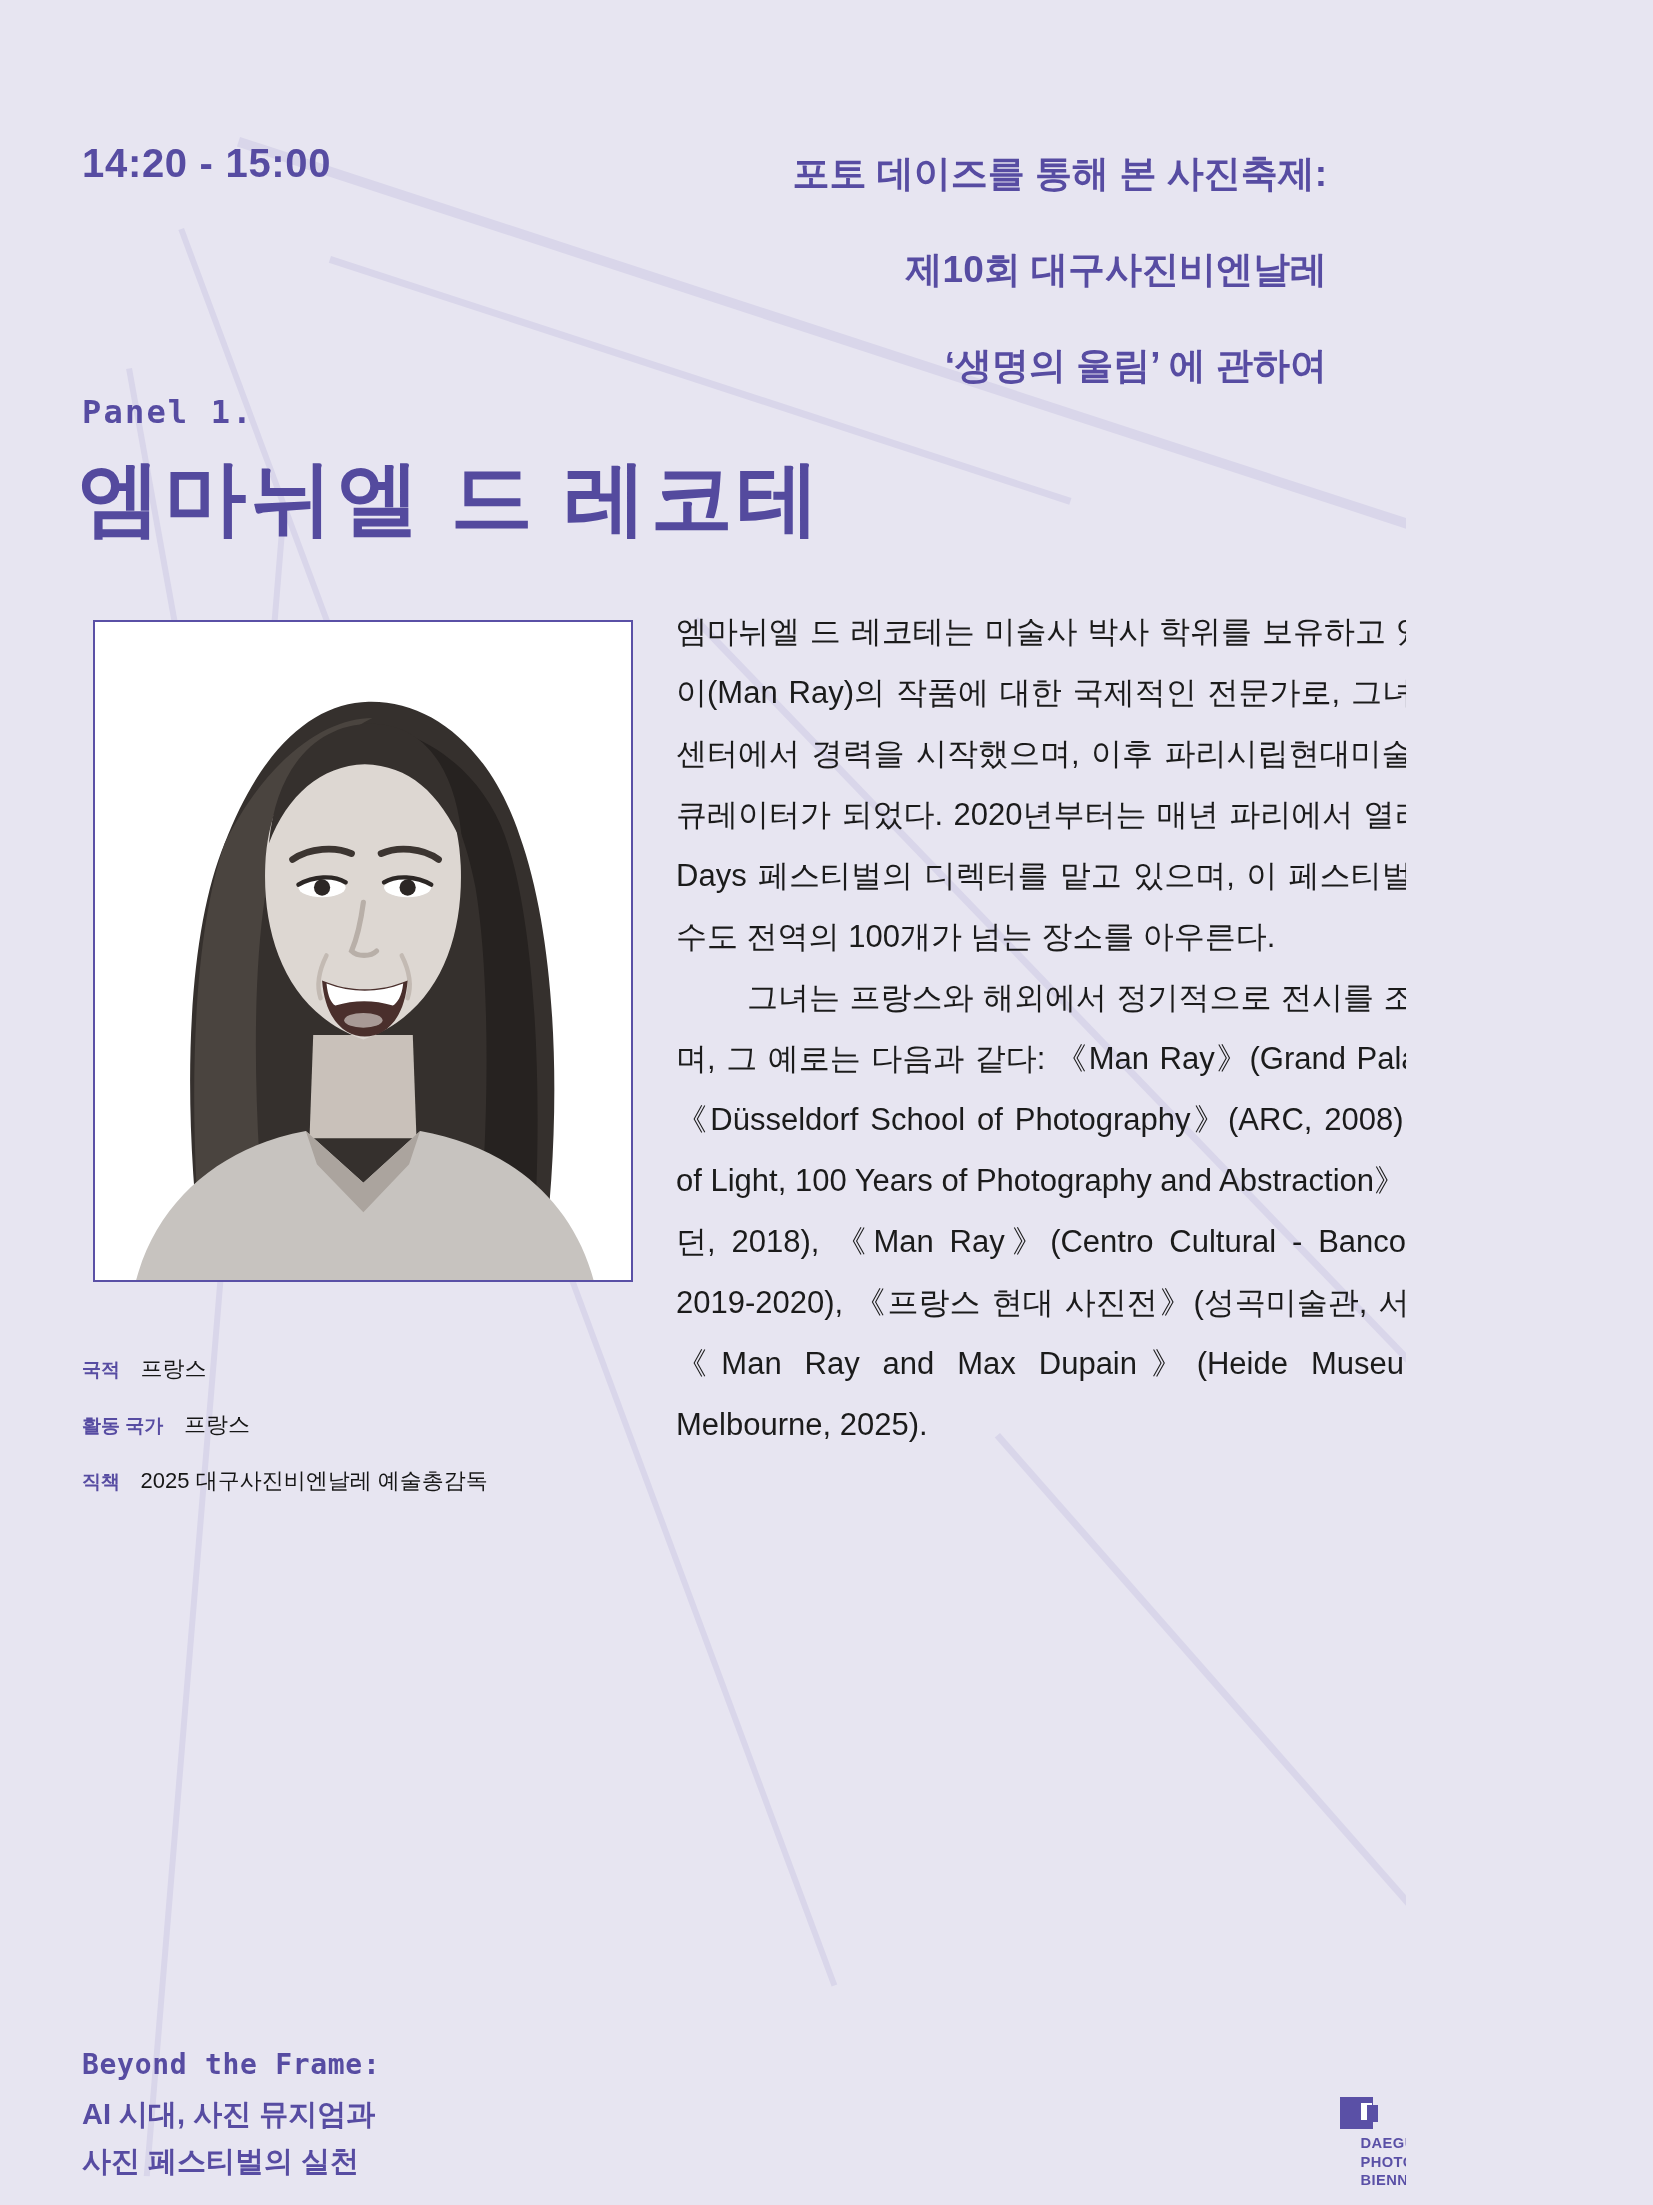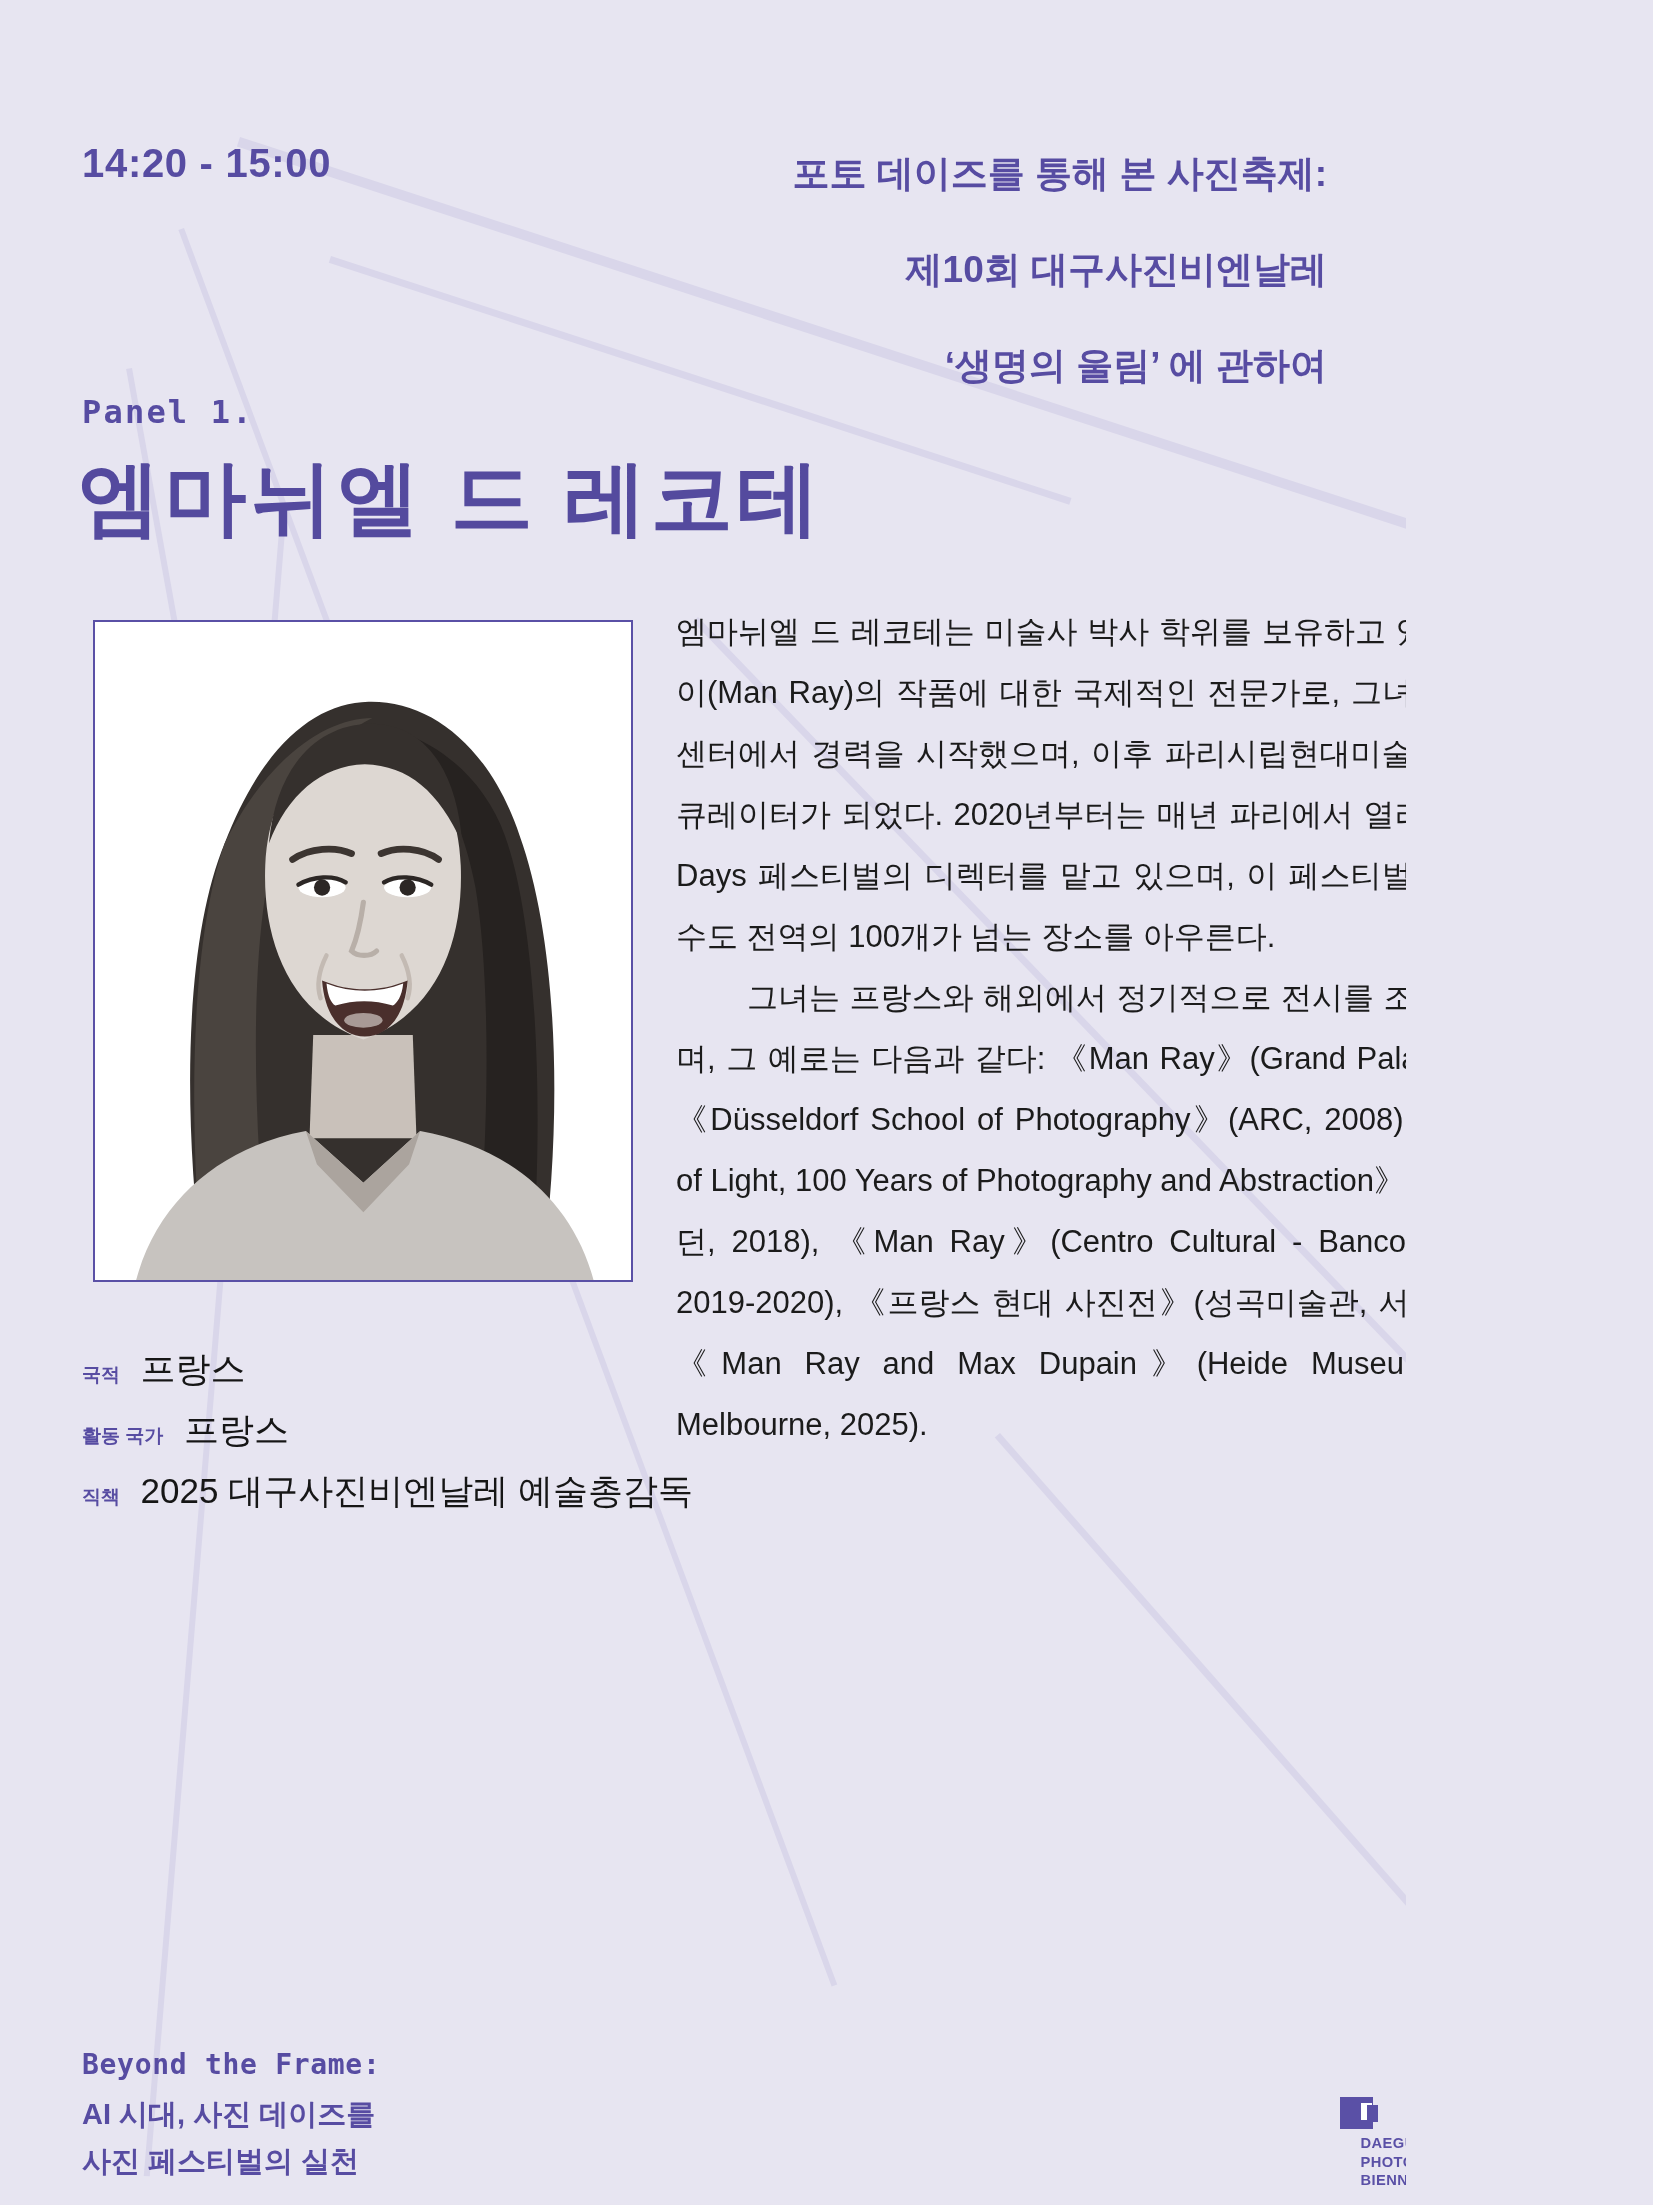--- a/index.html
+++ b/index.html
@@ -37,21 +37,21 @@
   }
   .photo-frame{
     left:93px;top:620px;width:540px;height:662px;
     border:2.9px solid #5a50a6;background:#ffffff;box-sizing:border-box;
   }
   .photo-frame svg{display:block;width:100%;height:100%;}
 
   .info-list{left:82px;top:1351px;}
   .info-row{display:flex;align-items:baseline;gap:20.6px;margin-bottom:20px;line-height:35px;}
   .info-label{font-size:19px;font-weight:700;color:#574ca2;white-space:nowrap;}
-  .info-value{font-size:35px;color:#161616;white-space:nowrap;}
+  .info-value{font-size:22px;color:#161616;white-space:nowrap;}
 
   .bio{
     left:676px;top:601px;width:872px;
     font-size:31px;line-height:61px;text-align:justify;color:#1b1b1b;
   }
   .bio p{margin:0;}
   .bio p.indent{text-indent:71px;}
 
   .footer-left{left:82px;top:2048px;color:#574ca2;}
   .series-title{
@@ -158,21 +158,21 @@
   </div>
 
   <div class="content bio">
     <p>엠마뉘엘 드 레코테는 미술사 박사 학위를 보유하고 있다. 만 레이(Man Ray)의 작품에 대한 국제적인 전문가로, 그녀는 퐁피두 센터에서 경력을 시작했으며, 이후 파리시립현대미술관의 사진 큐레이터가 되었다. 2020년부터는 매년 파리에서 열리는 Photo Days 페스티벌의 디렉터를 맡고 있으며, 이 페스티벌은 프랑스 수도 전역의 100개가 넘는 장소를 아우른다.</p>
     <p class="indent">그녀는 프랑스와 해외에서 정기적으로 전시를 조직해 왔으며, 그 예로는 다음과 같다: 《Man Ray》(Grand Palais, 1998), 《Düsseldorf School of Photography》(ARC, 2008), 《Shape of Light, 100 Years of Photography and Abstraction》(테이트 모던, 2018), 《Man Ray》(Centro Cultural - Banco di Brazil, 2019-2020), 《프랑스 현대 사진전》(성곡미술관, 서울, 2024), 《Man Ray and Max Dupain》(Heide Museum of Art, Melbourne, 2025).</p>
   </div>
 
   <div class="content footer-left">
     <div class="series-title">Beyond the Frame:</div>
     <div class="series-sub">
-      <div>AI 시대, 사진 데이즈를</div>
+      <div>AI 시대, 사진 뮤지엄과</div>
       <div>사진 페스티벌의 실천</div>
     </div>
   </div>
 
   <div class="content dpb-logo">
     <div class="dpb-icon">
       <div class="sq-big"></div>
       <div class="sq-white"></div>
       <div class="sq-small"></div>
     </div>

